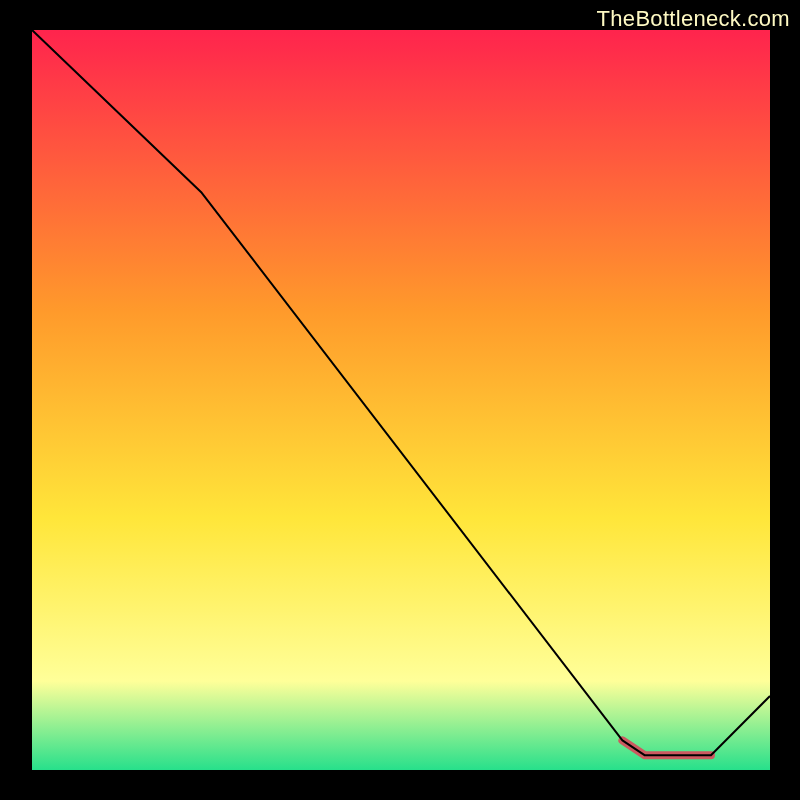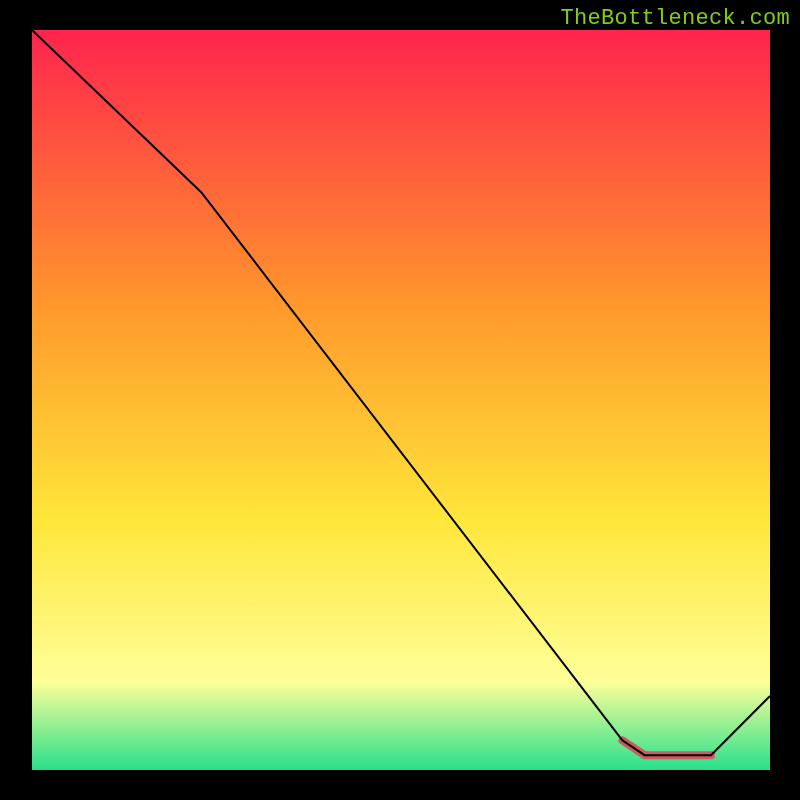--- a/index.html
+++ b/index.html
@@ -12,23 +12,23 @@
   }
   .wrap {
     position: relative;
     width: 800px;
     height: 800px;
   }
   .watermark {
     position: absolute;
     top: 6px;
     right: 10px;
-    font-family: Liberation Mono, monospace;
+    font-family: Liberation Sans, sans-serif;
     font-size: 22px;
-    color: #84cc16;
+    color: #fef9c3;
     letter-spacing: 0.3px;
     z-index: 50;
   }
   svg {
     display: block;
   }
 </style>
 </head>
 <body>
 

